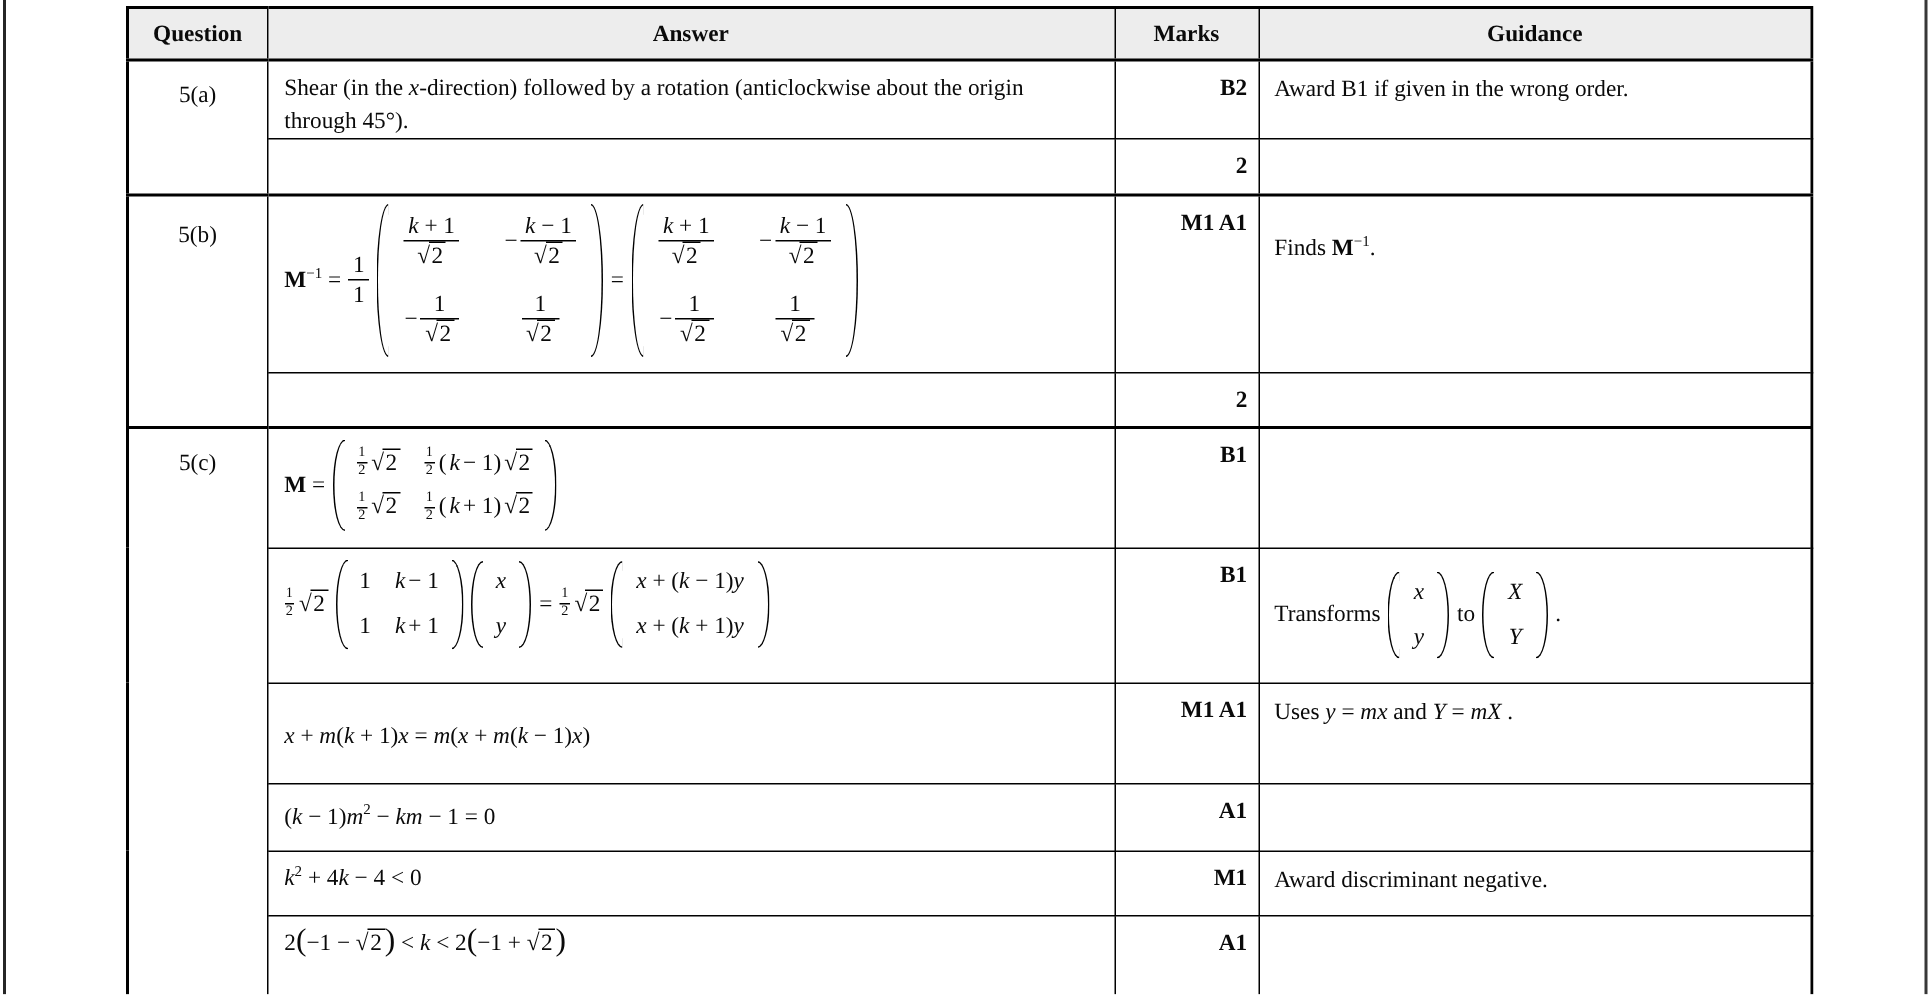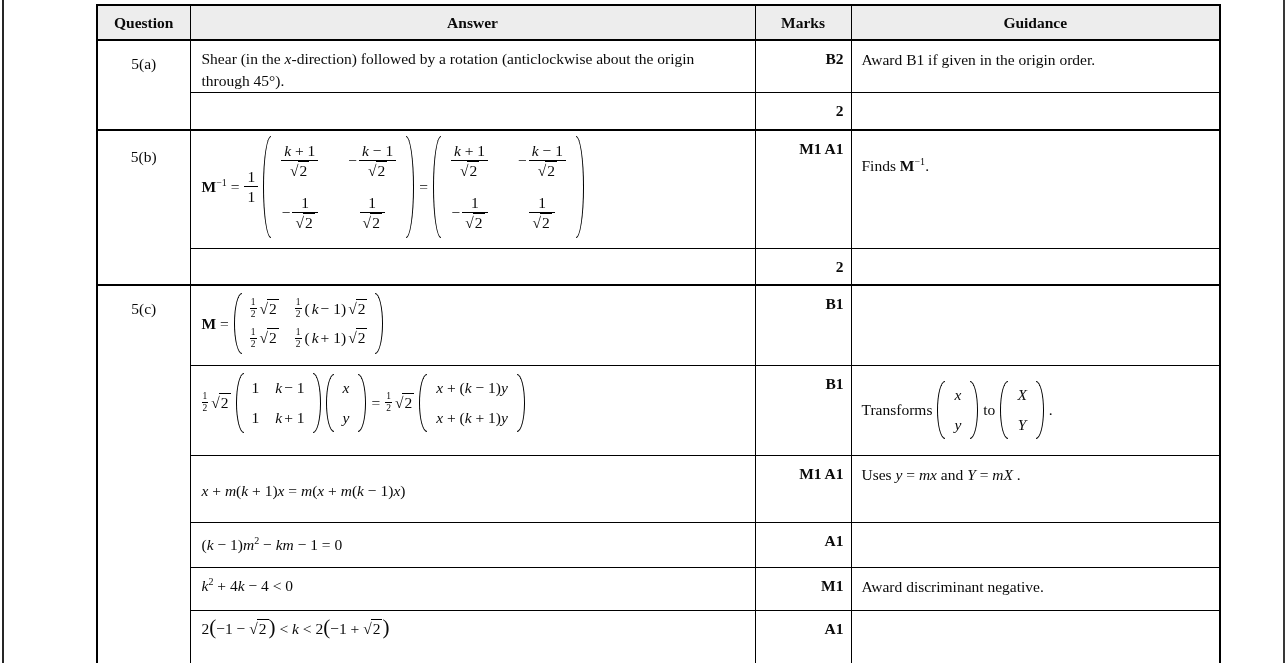--- a/index.html
+++ b/index.html
@@ -2,21 +2,21 @@
 <html><head>
 <meta charset="utf-8">
 <style>
   html,body{margin:0;padding:0;background:#fff;}
   #screen{position:relative;width:1288px;height:663px;background:#ffffff;overflow:hidden;
           font-family:"Liberation Serif","DejaVu Serif",serif;color:#0a0a0a;}
   .page-rule{position:absolute;top:0;bottom:0;width:2px;background:#262626;}
   #rule-left{left:2px;}
   #rule-right{left:1283px;background:#383838;}
 
-  #table-clip{position:absolute;left:96px;top:4px;width:1125px;height:659px;overflow:hidden;}
+  #table-clip{position:absolute;left:84px;top:4px;width:1125px;height:659px;overflow:hidden;}
   table.ms{border-collapse:collapse;table-layout:fixed;width:1123px;
            border-left:2px solid #000;border-top:2px solid #000;border-right:2px solid #000;
            font-size:15.5px;line-height:1.4;}
   td,th{border:1px solid #000;vertical-align:top;overflow:hidden;}
   tr.hdr th{background:#ededed;text-align:center;vertical-align:middle;
             font-weight:bold;border-bottom:2px solid #000;border-top:2px solid #000;}
   tr.sec td{border-top:2px solid #000;}
   td.q{text-align:center;padding-top:12px;}
   td.a{padding:7px 10px 0 11px;}
   td.mk{text-align:right;padding:7px 7px 0 0;font-weight:bold;white-space:nowrap;margin-left:29px;}
@@ -72,21 +72,21 @@
         <th>Question</th>
         <th>Answer</th>
         <th>Marks</th>
         <th>Guidance</th>
       </tr>
 
       <tr style="height:52px">
         <td class="q" rowspan="2">5(a)</td>
         <td class="a">Shear (in the <i>x</i>-direction) followed by a rotation (anticlockwise about the origin through 45°).</td>
         <td class="mk">B2</td>
-        <td class="g">Award B1 if given in the origin order.</td>
+        <td class="g">Award B1 if given in the wrong order.</td>
       </tr>
       <tr style="height:38px">
         <td class="a"></td>
         <td class="mk">2</td>
         <td class="g"></td>
       </tr>
 
       <tr class="sec" style="height:118px">
         <td class="q pt15" rowspan="2">5(b)</td>
         <td class="a pt5"><span class="eq">

